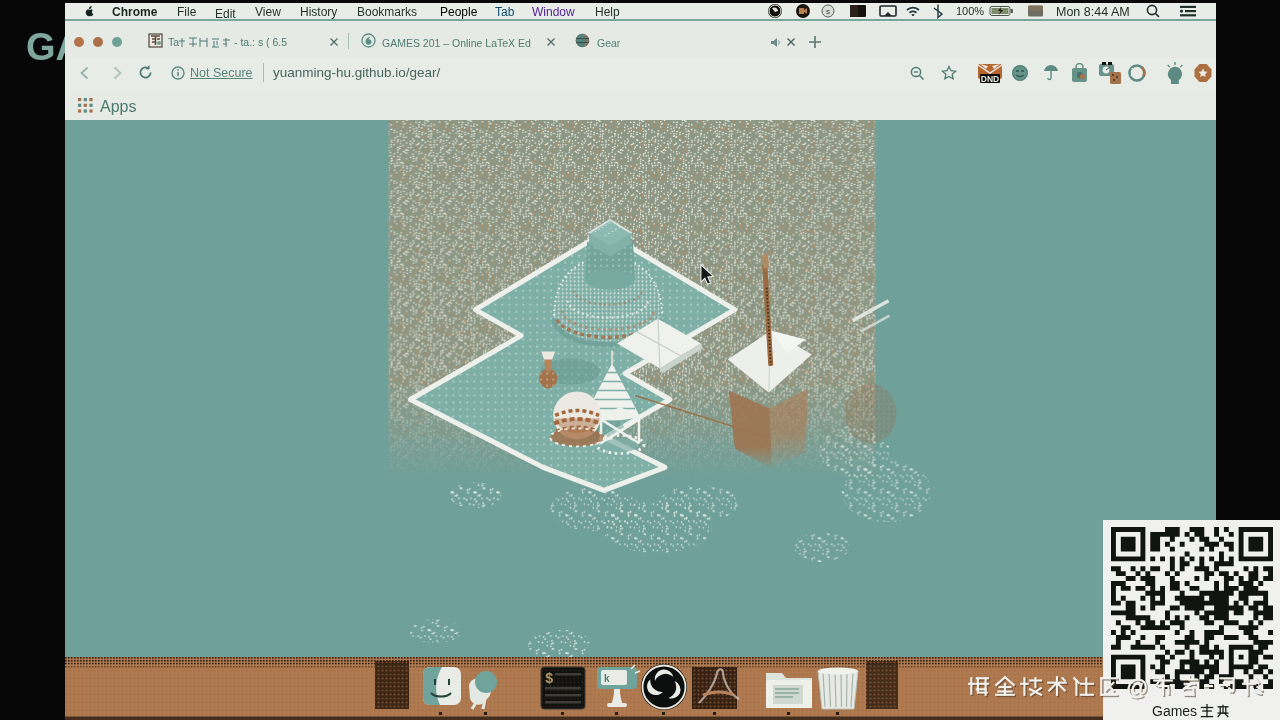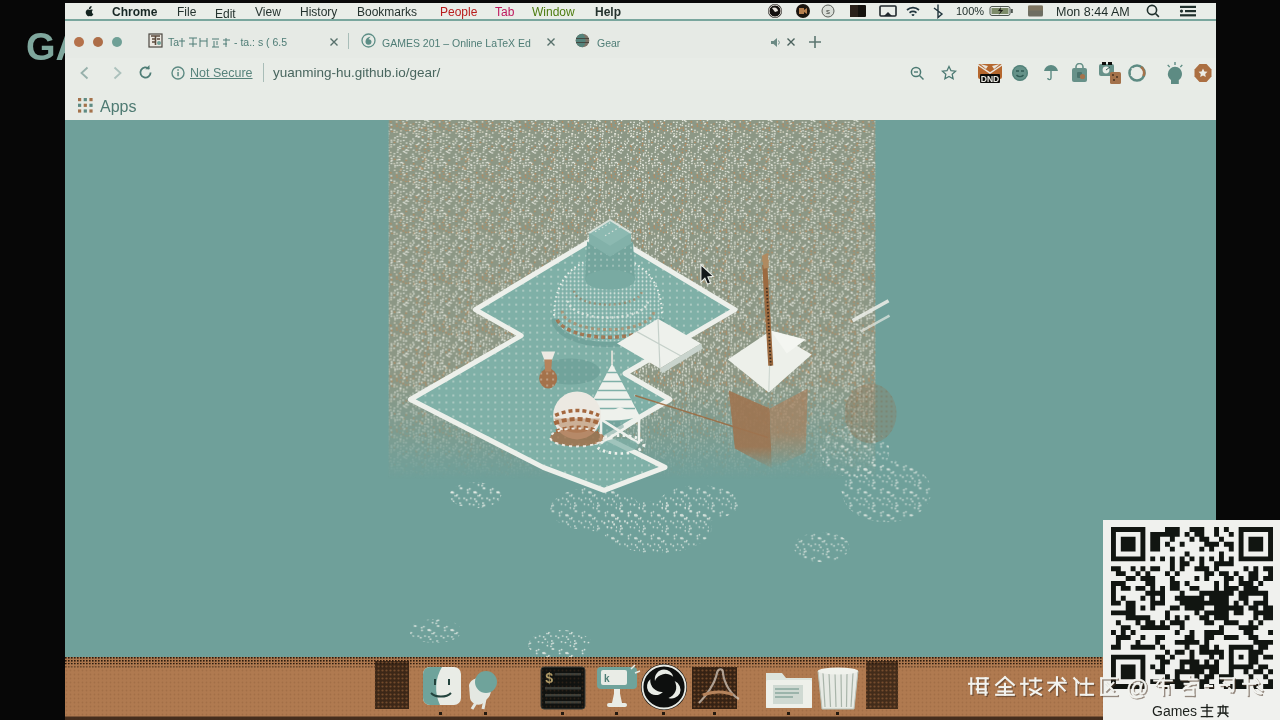--- a/index.html
+++ b/index.html
@@ -31,27 +31,27 @@
   <div class="abs" style="left:112px;top:5px;font-size:12px;color:#25332f;">File</div>
 
   <div class="abs" style="left:150px;top:7px;font-size:12px;color:#25332f;">Edit</div>
 
   <div class="abs" style="left:190px;top:5px;font-size:12px;color:#25332f;">View</div>
 
   <div class="abs" style="left:235px;top:5px;font-size:12px;color:#25332f;">History</div>
 
   <div class="abs" style="left:292px;top:5px;font-size:12px;color:#25332f;">Bookmarks</div>
 
-  <div class="abs" style="left:375px;top:5px;font-size:12px;color:#b91c1c;">People</div>
-
-  <div class="abs" style="left:430px;top:5px;font-size:12px;color:#be185d;">Tab</div>
-
-  <div class="abs" style="left:467px;top:5px;font-size:12px;color:#4d7c0f;">Window</div>
-
-  <div class="abs" style="left:530px;top:5px;font-size:12px;color:#25332f;font-weight:bold;">Help</div>
+  <div class="abs" style="left:375px;top:5px;font-size:12px;color:#000000;">People</div>
+
+  <div class="abs" style="left:430px;top:5px;font-size:12px;color:#0c4a6e;">Tab</div>
+
+  <div class="abs" style="left:467px;top:5px;font-size:12px;color:#4c1d95;">Window</div>
+
+  <div class="abs" style="left:530px;top:5px;font-size:12px;color:#25332f;">Help</div>
 
   <svg class="abs" style="left:695px;top:3px;" width="460" height="16" viewBox="0 0 460 16">
 
     <g>
         <circle cx="15" cy="8" r="7" fill="#13110f"></circle>
         <circle cx="15" cy="8" r="6" fill="none" stroke="#e8e4dd" stroke-width="1"></circle>
         <path d="M12 5a4 4 0 0 1 6 3l-3 1z" fill="#e8e4dd"></path>
       </g>
 
     <g>

